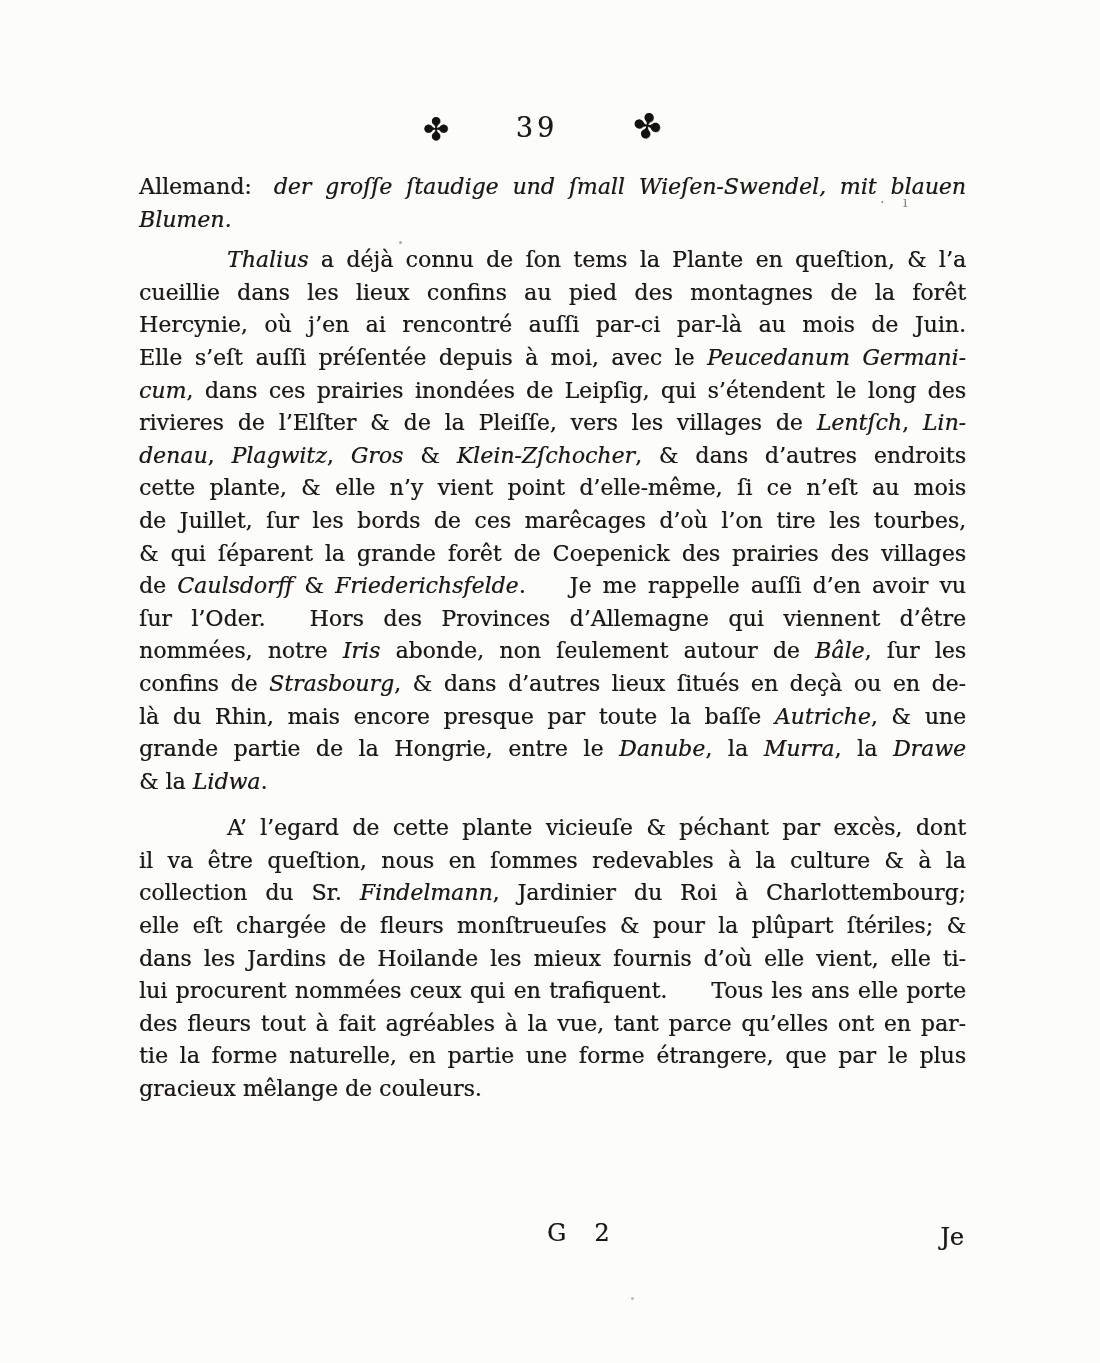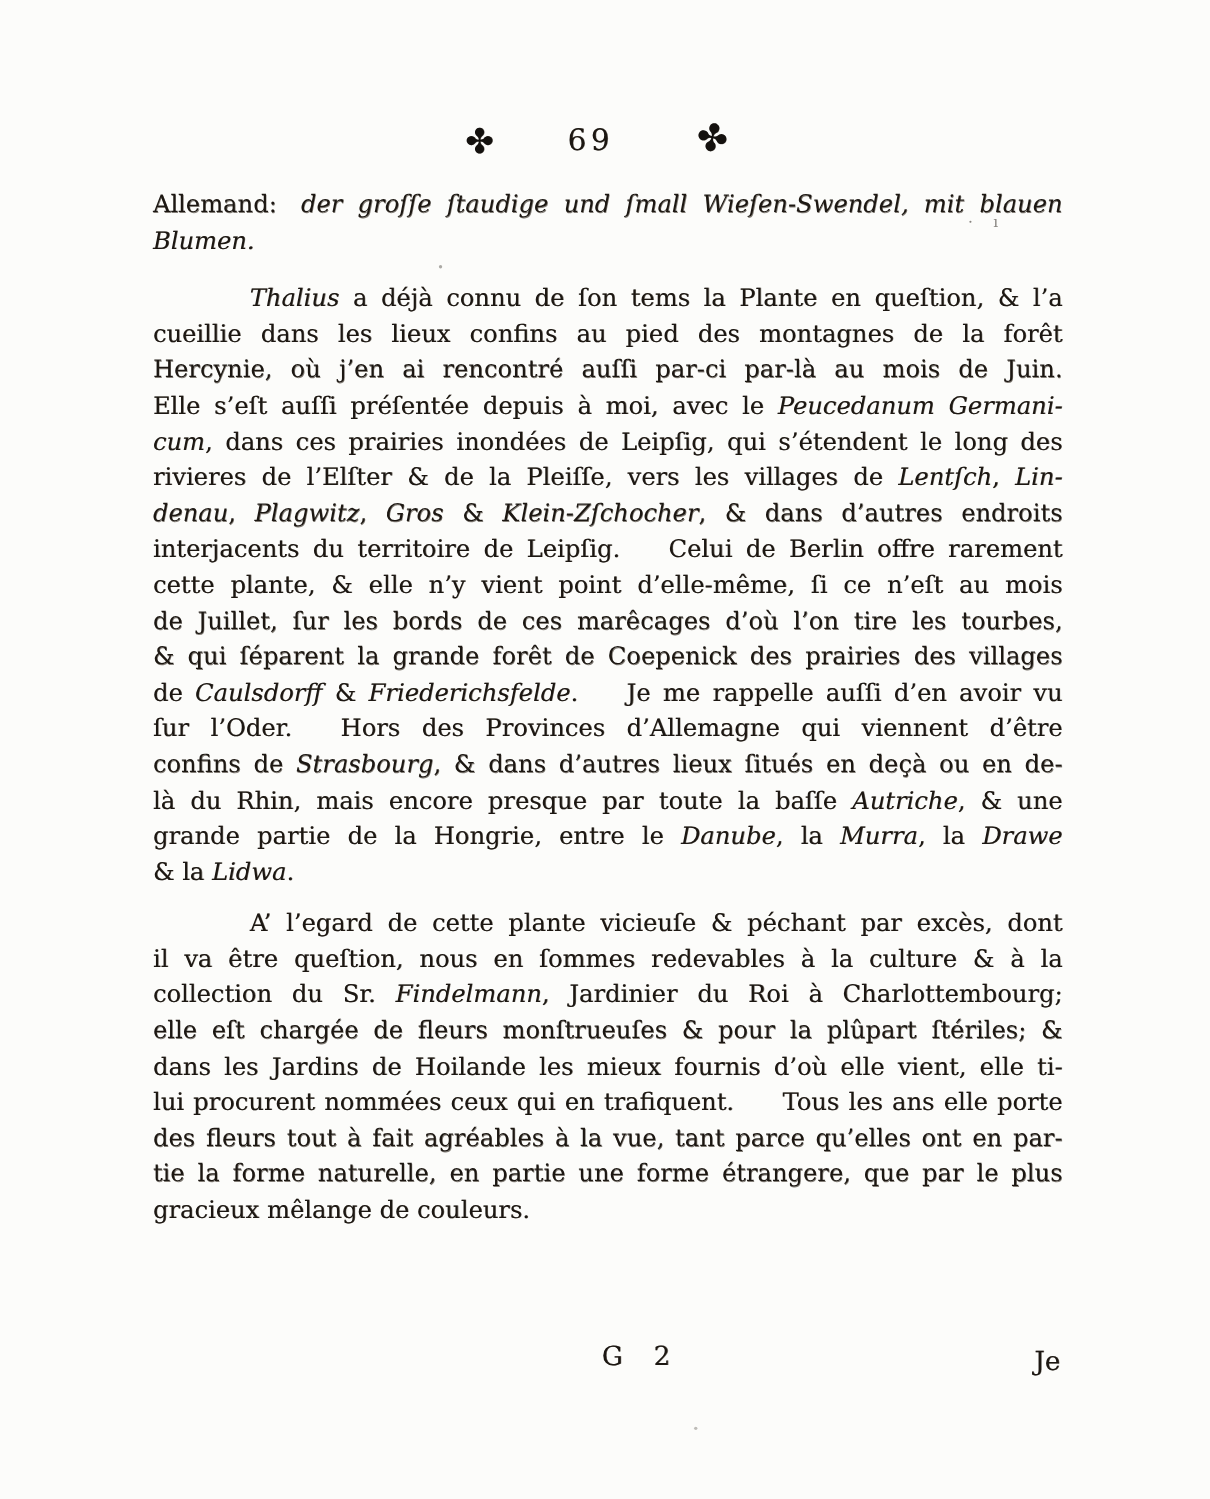--- a/index.html
+++ b/index.html
@@ -17,21 +17,21 @@
              font-size:31px; line-height:36px; color:#14110e; }
   .fleuron.f-left  { left:423px; top:5px; }
   .fleuron.f-right { left:633px; top:2px; font-size:34px; transform:rotate(12deg); }
   .page-number { position:absolute; left:509px; top:6px; width:56px; text-align:center;
                  font-size:27px; letter-spacing:4px; }
 
   
   .text-block { position:absolute; left:139px; top:171px; width:827px;
                 font-size:22px; line-height:32.6px; }
   .para { margin:0; }
-  .para-german  { margin-bottom:20px; }
+  .para-german  { margin-bottom:8px; }
   .para-habitat { margin-bottom:14px; }
   .line { text-align:justify; text-align-last:justify; }
   .line.last { text-align-last:left; }
   .line.indent { text-indent:88px; }
   .it { font-style:italic; }
 
   
   .footer { position:absolute; top:1219px; left:139px; width:827px; height:42px; font-size:24px; }
   .signature { position:absolute; left:408px; top:0; letter-spacing:2px; }
   .catchword { position:absolute; right:2px; top:4px; }
@@ -43,47 +43,47 @@
   .speck.s1 { left:399px; top:241px; width:3px; height:3px; opacity:.45; }
   .speck.s2 { left:631px; top:1297px; width:3px; height:3px; opacity:.35; }
 </style>
 </head>
 <body>
 
 <div class="page">
 
   <div class="header">
     <span class="fleuron f-left ink">✤</span>
-    <span class="page-number ink">69</span>
+    <span class="page-number ink">39</span>
     <span class="fleuron f-right ink">✤</span>
   </div>
 
   <span class="stray-mark">· ı</span>
   <div class="speck s1"></div>
   <div class="speck s2"></div>
 
   <div class="text-block ink">
       <div class="para para-german">
         <div class="line"><span>Allemand: </span><span class="it">der groſſe ſtaudige und ſmall Wieſen-Swendel, mit blauen</span></div>
         <div class="line last"><span class="it">Blumen.</span></div>
       </div>
       <div class="para para-habitat">
         <div class="line indent"><span class="it">Thalius</span><span> a déjà connu de ſon tems la Plante en queſtion, &amp; l’a</span></div>
         <div class="line"><span>cueillie dans les lieux confins au pied des montagnes de la forêt</span></div>
         <div class="line"><span>Hercynie, où j’en ai rencontré auſſi par-ci par-là au mois de Juin.</span></div>
         <div class="line"><span>Elle s’eſt auſſi préſentée depuis à moi, avec le </span><span class="it">Peucedanum Germani-</span></div>
         <div class="line"><span class="it">cum</span><span>, dans ces prairies inondées de Leipſig, qui s’étendent le long des</span></div>
         <div class="line"><span>rivieres de l’Elſter &amp; de la Pleiſſe, vers les villages de </span><span class="it">Lentſch</span><span>, </span><span class="it">Lin-</span></div>
         <div class="line"><span class="it">denau</span><span>, </span><span class="it">Plagwitz</span><span>, </span><span class="it">Gros</span><span> &amp; </span><span class="it">Klein-Zſchocher</span><span>, &amp; dans d’autres endroits</span></div>
-        <div class="line"><span>interjacents du territoire de Leipſig.  Celui de Berlin offre rarement</span></div>
         <div class="line"><span>cette plante, &amp; elle n’y vient point d’elle-même, ſi ce n’eſt au mois</span></div>
         <div class="line"><span>de Juillet, ſur les bords de ces marêcages d’où l’on tire les tourbes,</span></div>
         <div class="line"><span>&amp; qui ſéparent la grande forêt de Coepenick des prairies des villages</span></div>
         <div class="line"><span>de </span><span class="it">Caulsdorff</span><span> &amp; </span><span class="it">Friederichsfelde</span><span>.  Je me rappelle auſſi d’en avoir vu</span></div>
         <div class="line"><span>ſur l’Oder.  Hors des Provinces d’Allemagne qui viennent d’être</span></div>
+        <div class="line"><span>nommées, notre </span><span class="it">Iris</span><span> abonde, non ſeulement autour de </span><span class="it">Bâle</span><span>, ſur les</span></div>
         <div class="line"><span>confins de </span><span class="it">Strasbourg</span><span>, &amp; dans d’autres lieux ſitués en deçà ou en de-</span></div>
         <div class="line"><span>là du Rhin, mais encore presque par toute la baſſe </span><span class="it">Autriche</span><span>, &amp; une</span></div>
         <div class="line"><span>grande partie de la Hongrie, entre le </span><span class="it">Danube</span><span>, la </span><span class="it">Murra</span><span>, la </span><span class="it">Drawe</span></div>
         <div class="line last"><span>&amp; la </span><span class="it">Lidwa</span><span>.</span></div>
       </div>
       <div class="para para-culture">
         <div class="line indent"><span>A’ l’egard de cette plante vicieuſe &amp; péchant par excès, dont</span></div>
         <div class="line"><span>il va être queſtion, nous en ſommes redevables à la culture &amp; à la</span></div>
         <div class="line"><span>collection du Sr. </span><span class="it">Findelmann</span><span>, Jardinier du Roi à Charlottembourg;</span></div>
         <div class="line"><span>elle eſt chargée de fleurs monſtrueuſes &amp; pour la plûpart ſtériles; &amp;</span></div>

